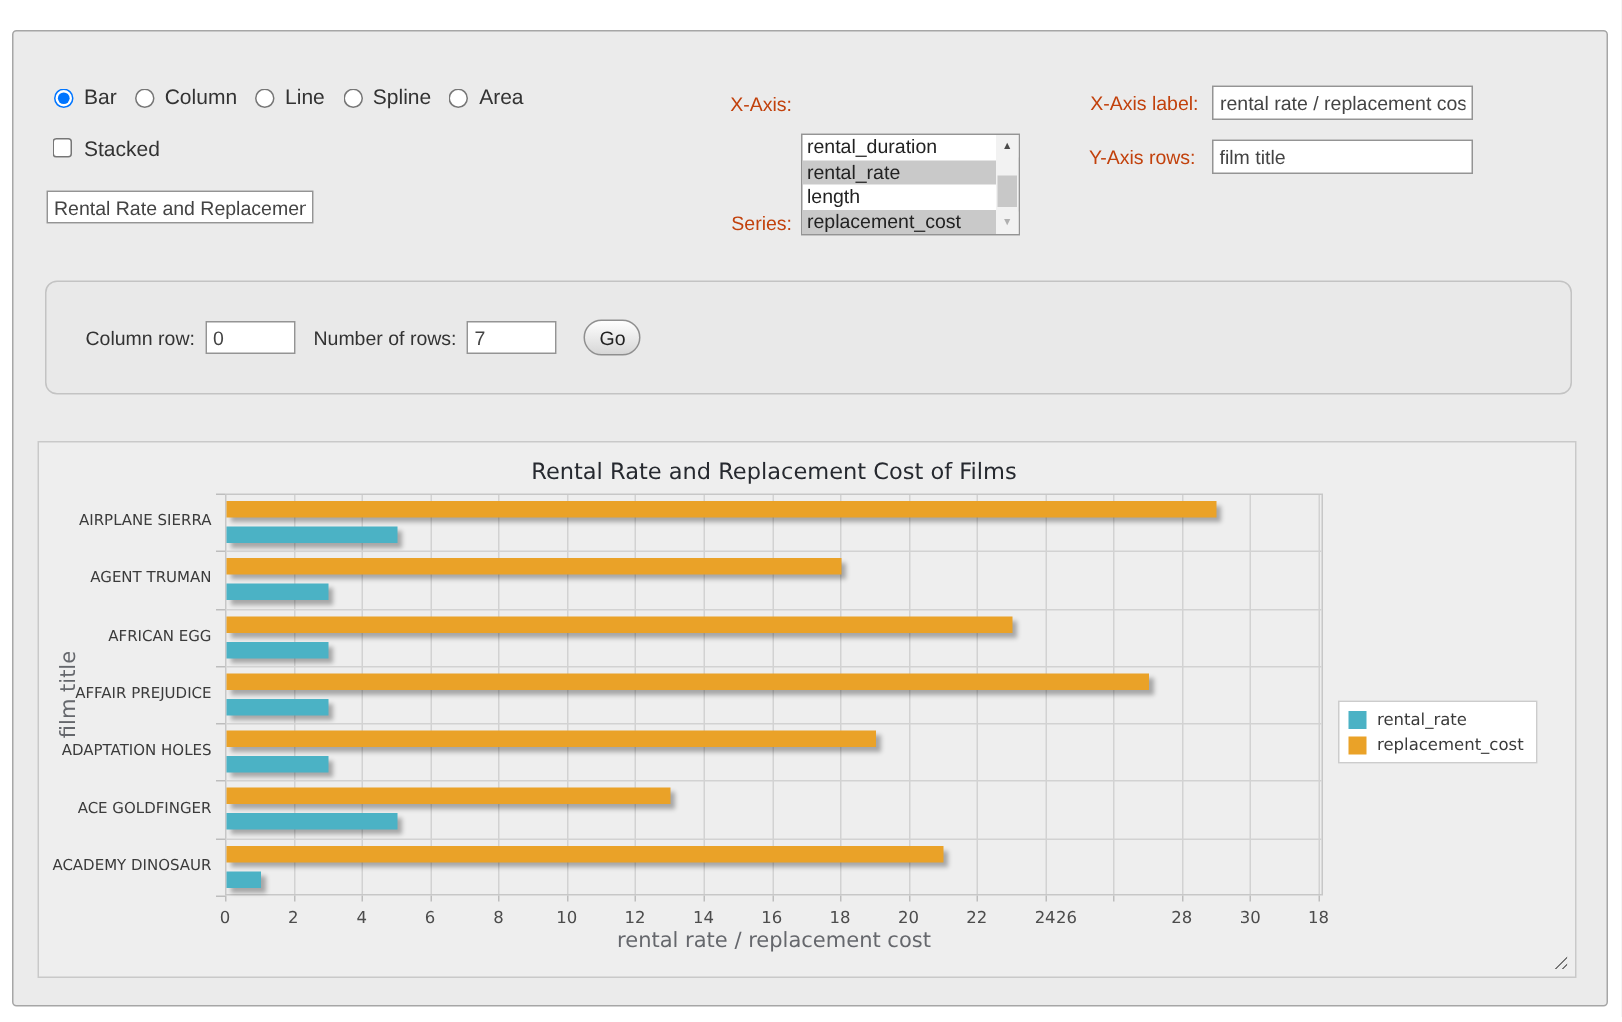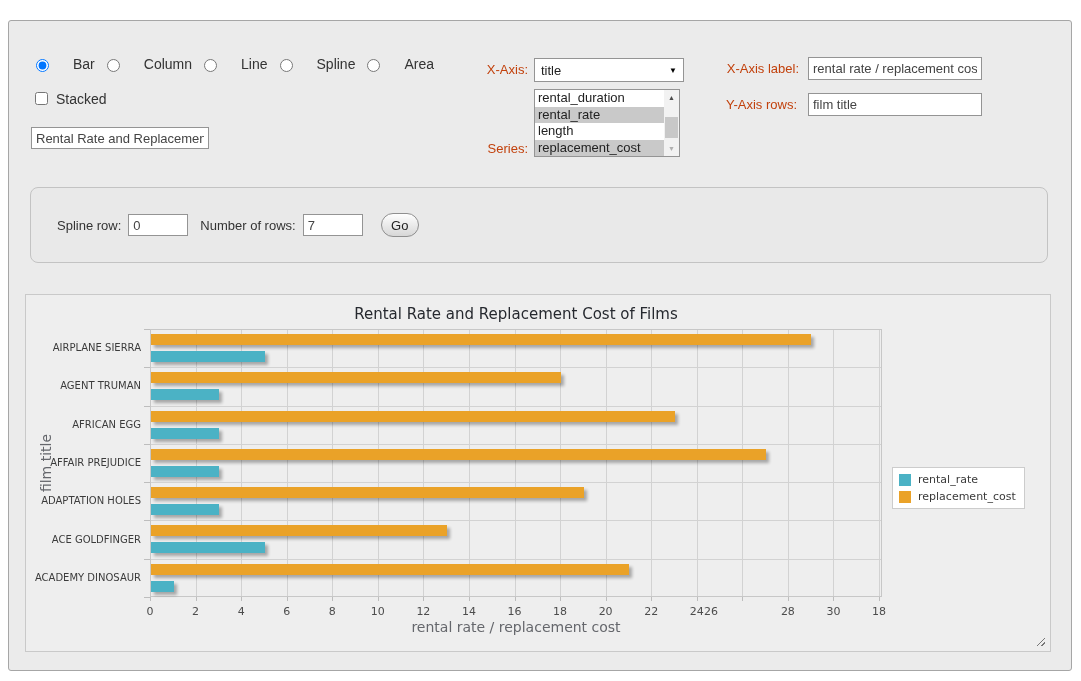--- a/index.html
+++ b/index.html
@@ -7,21 +7,21 @@
        font-family:"Liberation Sans",sans-serif;color:#333;}
 
   
   .fieldset{position:absolute;left:8px;top:20px;width:1064px;height:651px;box-sizing:border-box;
             background:#ebebeb;border:1px solid #a6a6a6;border-radius:3px;}
   .legend-box{position:absolute;left:20px;top:-13px;background:#fff;border:1px solid #989898;
               box-shadow:2px 2px 4px rgba(0,0,0,.3);padding:5px 13px;font-size:13px;font-weight:bold;color:#333;}
 
   
   .radio-row{position:absolute;left:22px;top:35px;display:flex;align-items:center;gap:7px;font-size:14px;}
-  .radio-row label{display:flex;align-items:center;gap:21px;}
+  .radio-row label{display:flex;align-items:center;gap:4px;}
   .check-row{position:absolute;left:22px;top:68px;display:flex;align-items:center;gap:5px;font-size:14px;}
   input[type=text]{box-sizing:border-box;border:1px solid #949494;background:#fff;font-size:13px;
                    color:#444;padding:1px 4px;font-family:"Liberation Sans",sans-serif;}
   .title-input{position:absolute;left:22px;top:106px;width:178px;height:22px;}
   .flabel{position:absolute;font-size:13px;color:#c2410c;text-align:right;}
   .lbl-xaxis{left:380px;top:41px;width:139px;}
   .lbl-series{left:380px;top:120px;width:139px;}
   .lbl-xlabel{left:630px;top:40px;width:160px;}
   .lbl-ylabel{left:630px;top:76px;width:158px;}
   .select{position:absolute;left:525px;top:37px;width:150px;height:24px;box-sizing:border-box;
@@ -105,24 +105,20 @@
     </div>
 
   <div class="check-row">
     <input type="checkbox" id="stacked-cb" style="">
     <span>Stacked</span>
   </div>
 
   <input type="text" class="title-input" value="Rental Rate and Replacement Cost of Films" style="">
 
   <span class="flabel lbl-xaxis">X-Axis:</span>
-  <div class="select">
-    <span>title</span>
-    <span class="arrow">▼</span>
-  </div>
 
   <span class="flabel lbl-series">Series:</span>
   <div class="listbox">
     <div id="series-options">
         <div class="opt">rental_duration</div>
         <div class="opt sel">rental_rate</div>
         <div class="opt">length</div>
         <div class="opt sel">replacement_cost</div>
       </div>
     <div class="lb-scroll">
@@ -132,21 +128,21 @@
     </div>
   </div>
 
   <span class="flabel lbl-xlabel">X-Axis label:</span>
   <input type="text" class="xlabel-input" value="rental rate / replacement cost" style="">
 
   <span class="flabel lbl-ylabel">Y-Axis rows:</span>
   <input type="text" class="ylabel-input" value="film title" style="">
 
   <div class="rows-panel">
-    <span>Spline row:</span>
+    <span>Column row:</span>
     <input type="text" value="0" style="">
     <span class="sp">Number of rows:</span>
     <input type="text" value="7" style="">
     <button class="go-btn">Go</button>
   </div>
 
   <div class="chart-panel" id="chart-panel">
     <div class="chart-title">Rental Rate and Replacement Cost of Films</div>
     <div class="x-axis-title">rental rate / replacement cost</div>
     <div class="y-axis-title">film title</div>

